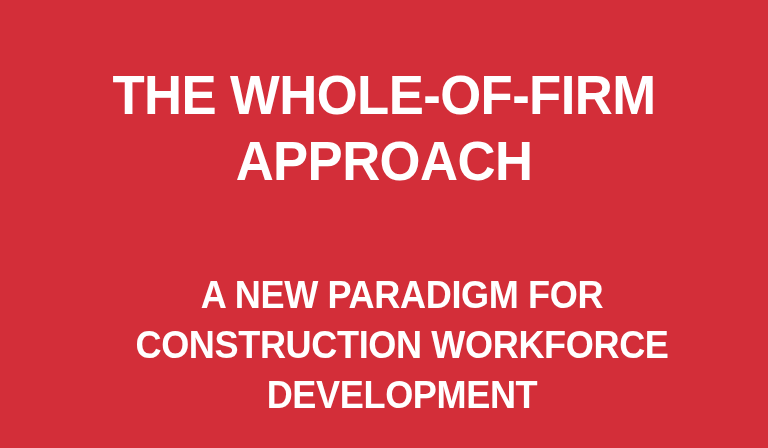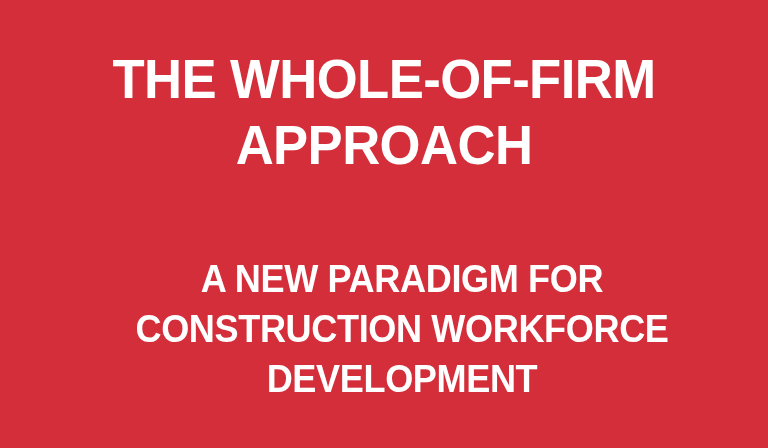--- a/index.html
+++ b/index.html
@@ -22,21 +22,21 @@
     box-sizing: border-box;
     display: flex;
     flex-direction: column;
     align-items: center;
     justify-content: flex-start;
   }
 
   
   #title-block {
     width: 100%;
-    margin-top: 46px;
+    margin-top: 62px;
     display: flex;
     flex-direction: column;
     align-items: center;
   }
 
   .title-line {
     display: block;
     width: 100%;
     text-align: center;
     color: #FFFFFF;

